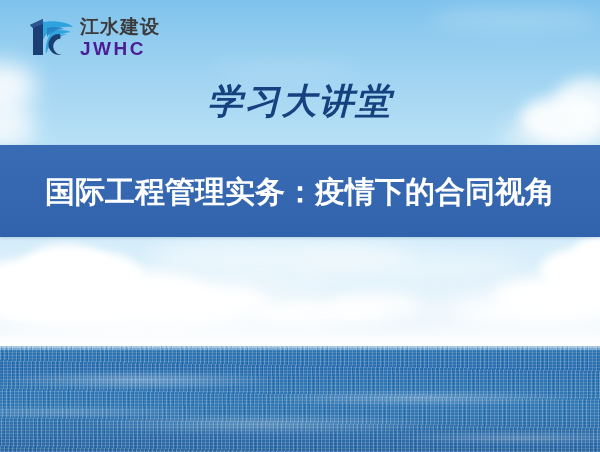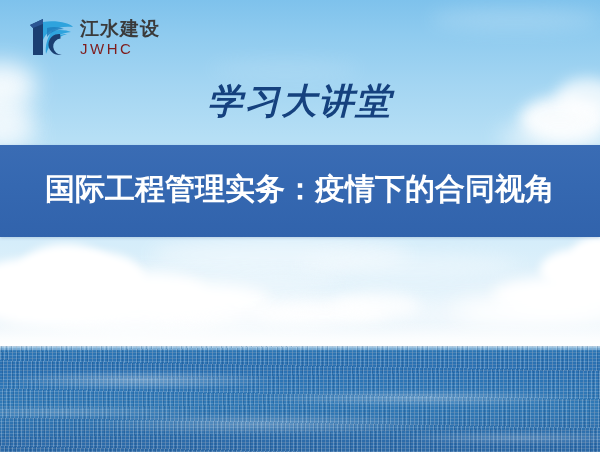--- a/index.html
+++ b/index.html
@@ -187,23 +187,23 @@
   .logo-cn {
     font-family: "DejaVu Sans", "Liberation Sans", sans-serif;
     font-size: 19px;
     font-weight: 700;
     color: #3a3a3a;
     letter-spacing: 1px;
     white-space: nowrap;
   }
   .logo-en {
     font-family: "Liberation Sans", sans-serif;
-    font-size: 15px;
-    font-weight: 400;
-    color: #7f1d1d;
+    font-size: 19px;
+    font-weight: 700;
+    color: #4c1d95;
     letter-spacing: 2.5px;
     margin-top: 3px;
     white-space: nowrap;
   }
 
   
   .headline {
     position: absolute;
     left: 0;
     top: 78px;
@@ -227,21 +227,21 @@
     width: 600px;
     height: 92px;
     background: linear-gradient(to bottom, #3a6cb4 0%, #3568b1 45%, #3163ac 100%);
     display: flex;
     align-items: center;
     justify-content: center;
     z-index: 5;
     box-shadow: 0 1px 3px rgba(20,60,120,0.18);
   }
   .band-title {
-    font-family: Liberation Mono, monospace;
+    font-family: Liberation Serif, serif;
     font-size: 30px;
     font-weight: 700;
     color: #ffffff;
     letter-spacing: 0px;
     white-space: nowrap;
     text-align: center;
     line-height: 1.1;
   }
 </style>
 </head>

